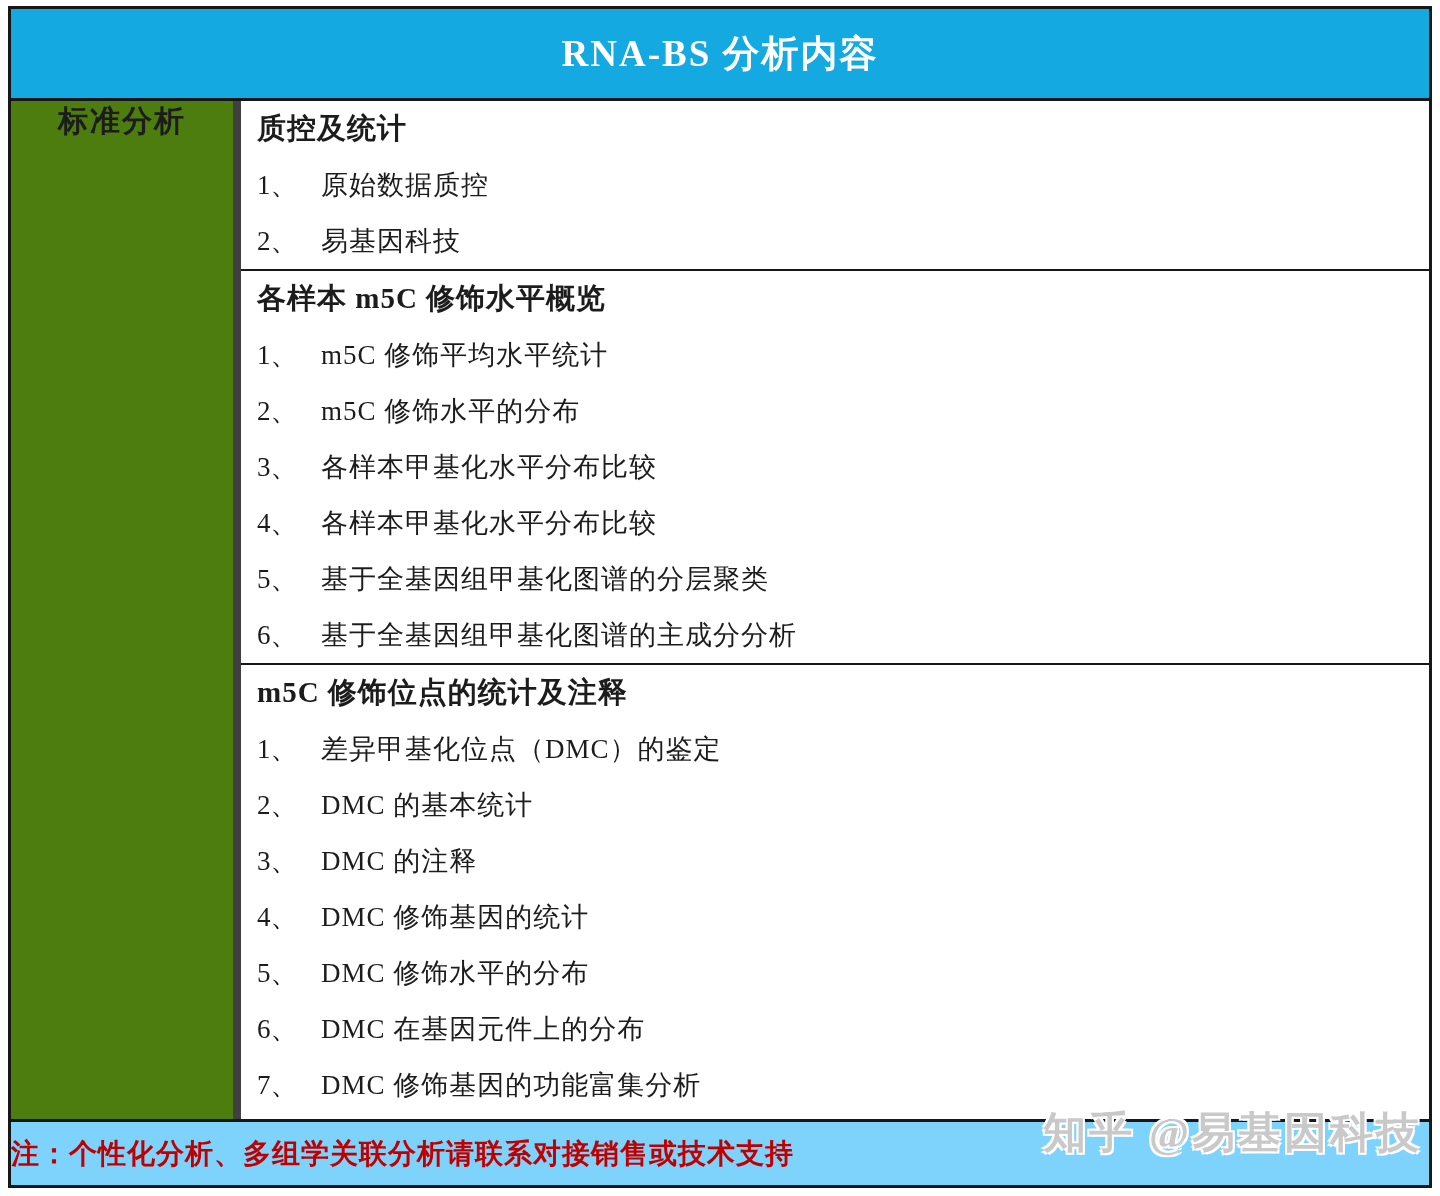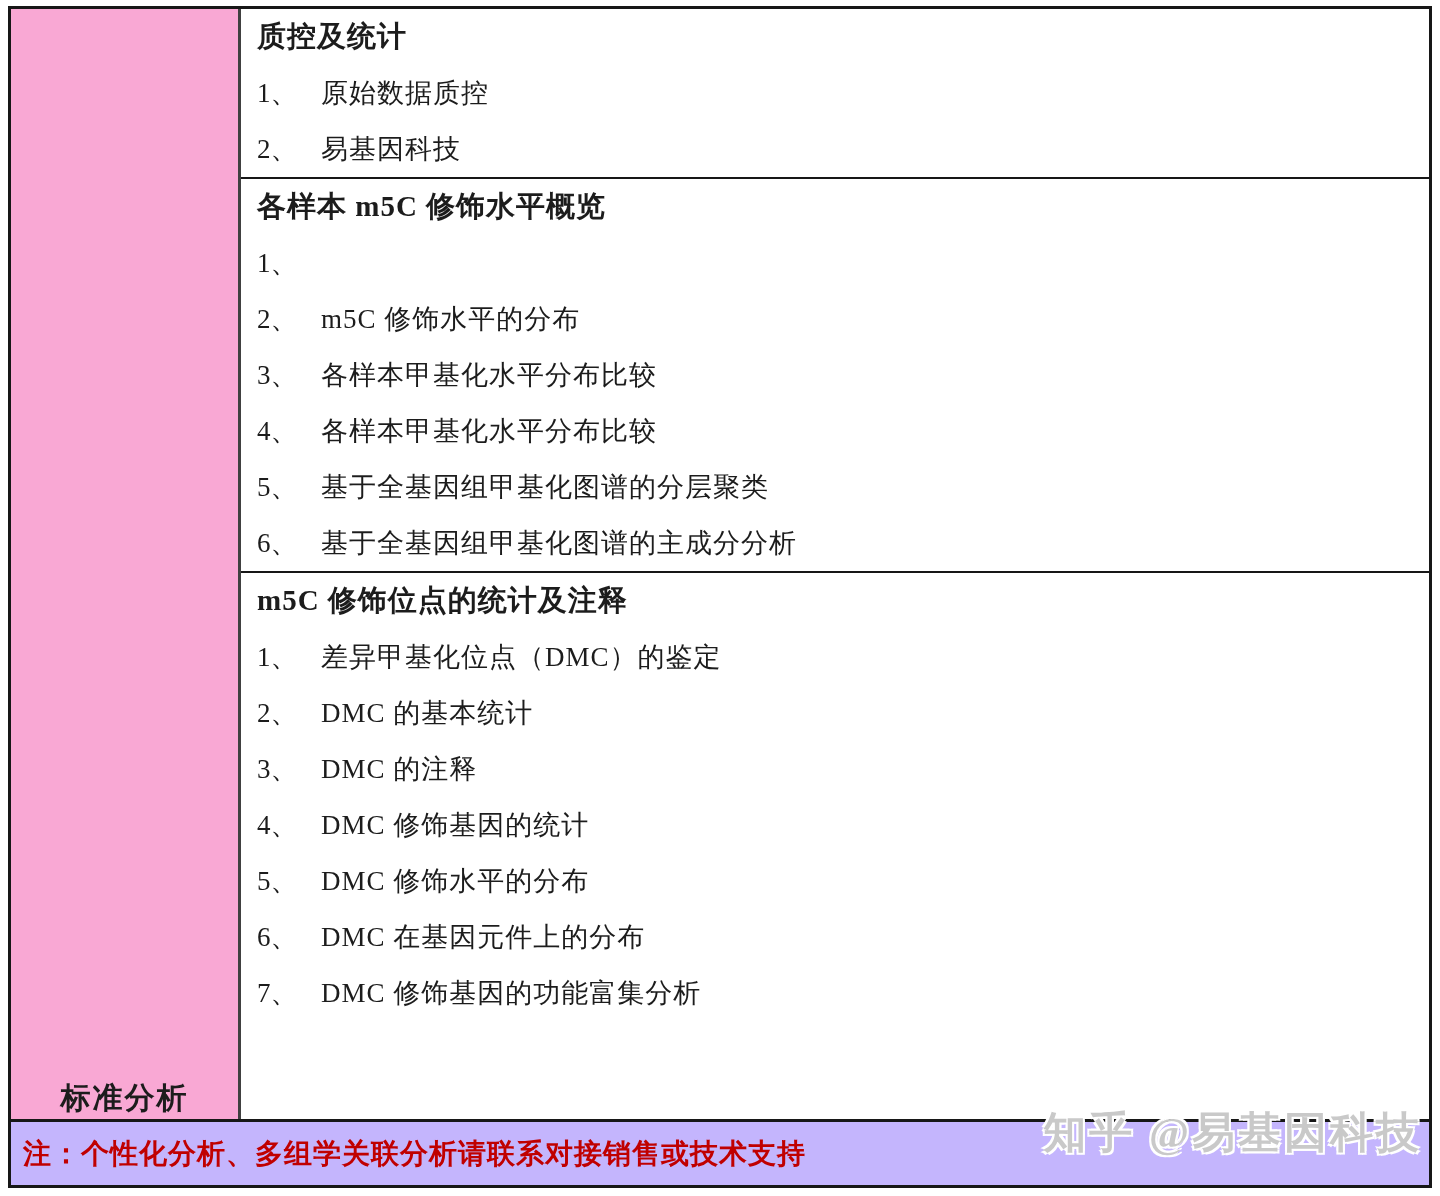--- a/index.html
+++ b/index.html
@@ -36,24 +36,24 @@
   }
   .table-body {
     flex: 1 1 auto;
     display: flex;
     flex-direction: row;
     min-height: 0;
   }
   .left-cell {
     flex: 0 0 230px;
     width: 230px;
-    background: #f9a8d4;
-    border-right: 3px solid #404040;
-    display: flex;
-    align-items: flex-end;
+    background: #4d7c0f;
+    border-right: 8px solid #404040;
+    display: flex;
+    align-items: flex-start;
     justify-content: center;
   }
   .left-cell .left-label {
     font-size: 30px;
     font-weight: bold;
     letter-spacing: 2px;
   }
   .sections {
     flex: 1 1 auto;
     display: flex;
@@ -79,22 +79,21 @@
   .item-text {
     font-size: 27px;
     letter-spacing: 1px;
   }
   .note-row {
     flex: 0 0 66px;
     height: 66px;
     border-top: 3px solid #171717;
     display: flex;
     align-items: center;
-    padding-left: 12px;
-    background: #c4b5fd;
+    background: #7dd3fc;
   }
   .note-text {
     color: #c00000;
     font-size: 28px;
     font-weight: bold;
     letter-spacing: 1px;
   }
   .watermark {
     position: absolute;
     right: 18px;
@@ -105,20 +104,23 @@
     color: #c9c9c9;
     letter-spacing: 3px;
     text-shadow: 2px 2px 0 #ffffff, -2px -2px 0 #ffffff, 2px -2px 0 #ffffff, -2px 2px 0 #ffffff;
     pointer-events: none;
   }
 </style>
 </head>
 <body>
 
 <div class="table-wrap">
+  <div class="table-header">
+    <div class="title">RNA-BS 分析内容</div>
+  </div>
   <div class="table-body">
     <div class="left-cell">
       <div class="left-label">标准分析</div>
     </div>
     <div class="sections" id="sections">
         <div class="section">
           <div class="row">
             <span class="section-heading">质控及统计</span>
           </div>
           <div class="row">
@@ -129,20 +131,21 @@
             <span class="item-num">2、</span>
             <span class="item-text">易基因科技</span>
           </div>
         </div>
         <div class="section">
           <div class="row">
             <span class="section-heading">各样本 m5C 修饰水平概览</span>
           </div>
           <div class="row">
             <span class="item-num">1、</span>
+            <span class="item-text">m5C 修饰平均水平统计</span>
           </div>
           <div class="row">
             <span class="item-num">2、</span>
             <span class="item-text">m5C 修饰水平的分布</span>
           </div>
           <div class="row">
             <span class="item-num">3、</span>
             <span class="item-text">各样本甲基化水平分布比较</span>
           </div>
           <div class="row">

